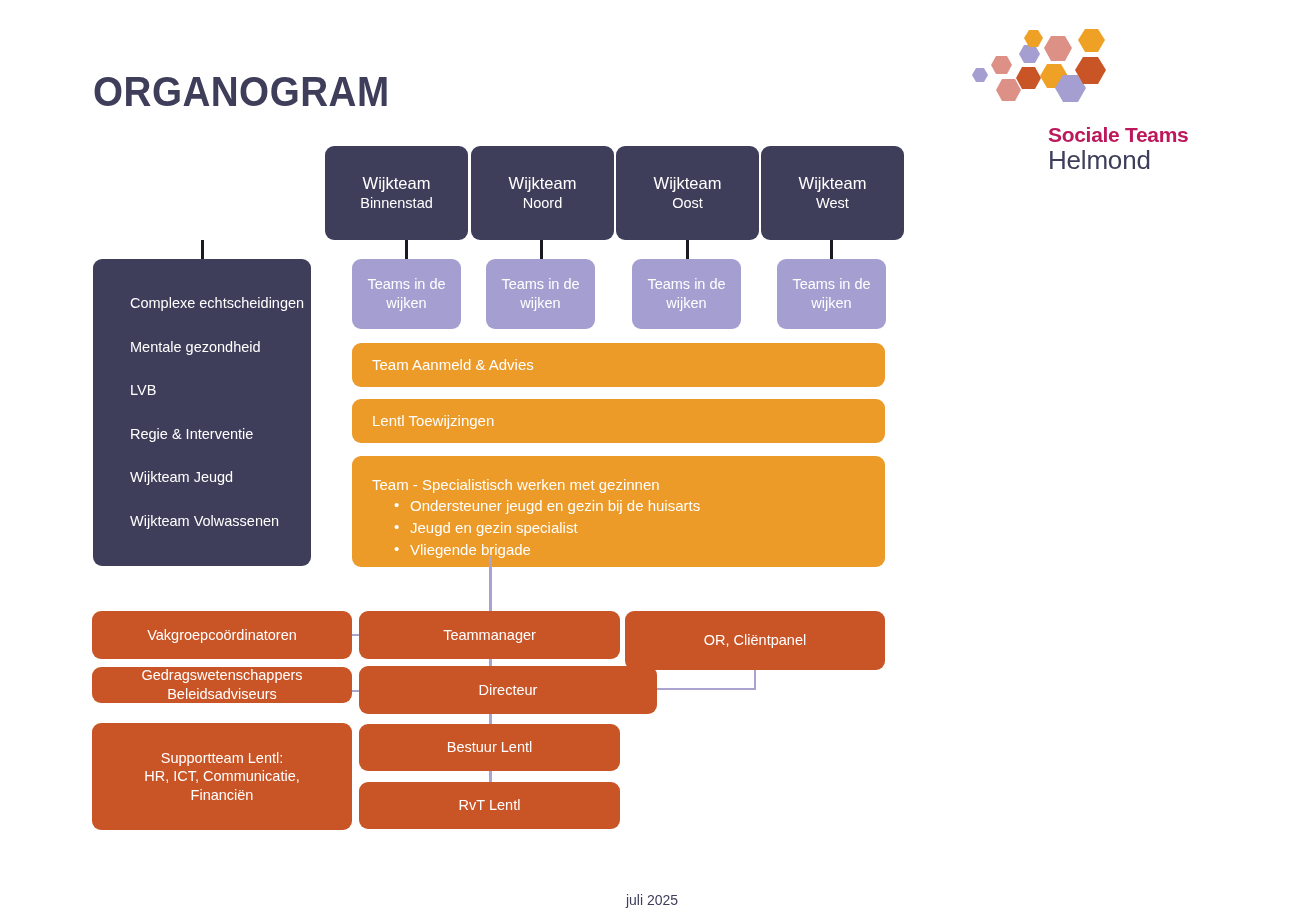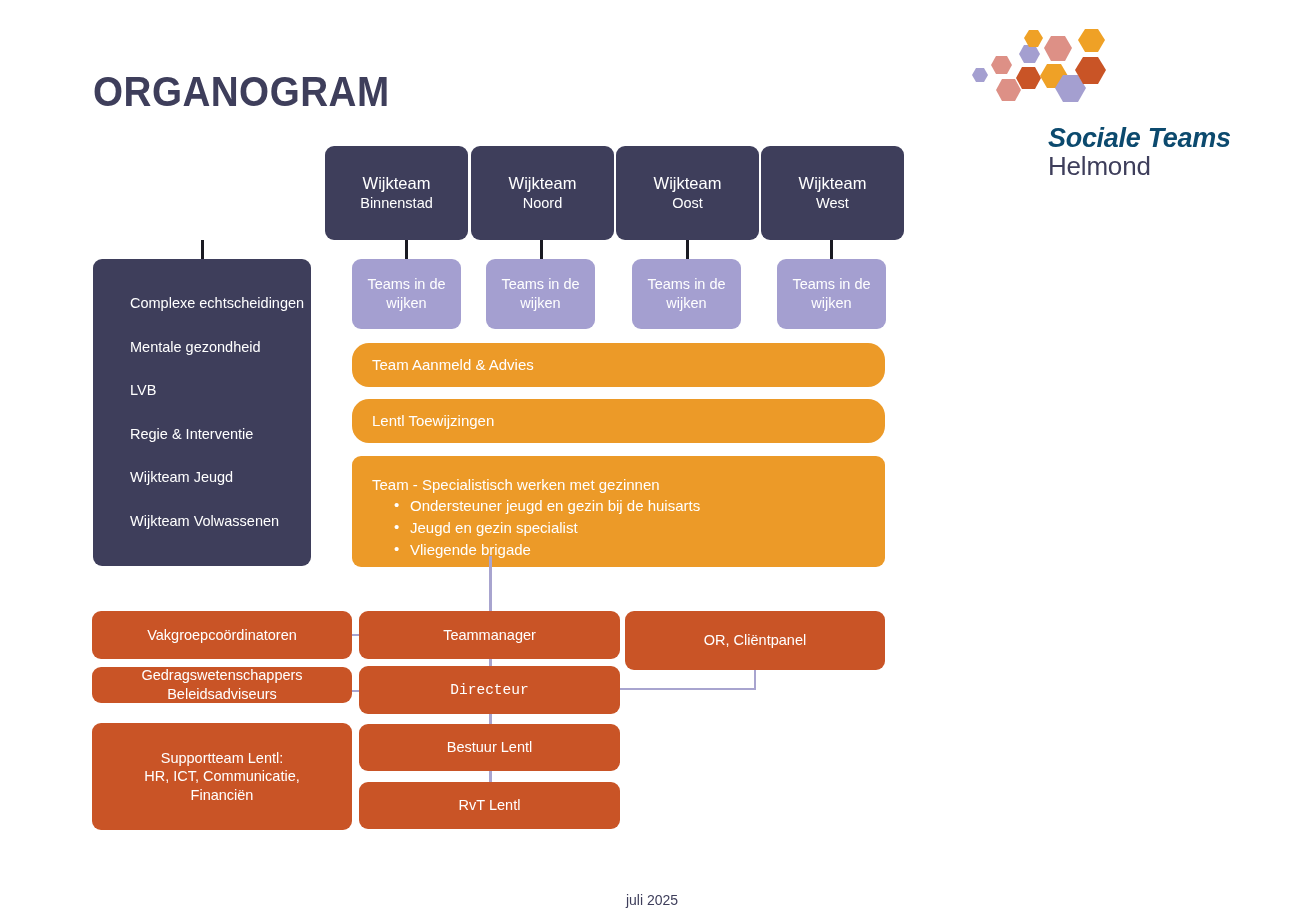--- a/index.html
+++ b/index.html
@@ -41,26 +41,25 @@
   }
   #logo-hexes { position: absolute; left: 0; top: 0; width: 160px; height: 95px; }
   #logo-text {
     position: absolute;
     left: 88px;
     top: 96px;
     width: 210px;
     text-align: left;
   }
   #logo-line1 {
-    font-size: 27px;
+    font-size: 21px;
     font-weight: 700;
-    color: #0c4a6e;
+    color: #be185d;
     letter-spacing: -0.3px;
     line-height: 1.05;
-    font-style: italic;
   }
   #logo-line2 {
     font-size: 26px;
     font-weight: 400;
     color: #3E3E5B;
     letter-spacing: -0.2px;
     line-height: 1.1;
   }
 
   
@@ -138,21 +137,20 @@
     left: 0;
     top: -1px;
     font-size: 15px;
   }
 
   
   .bar-left {
     justify-content: flex-start;
     padding-left: 20px;
     font-size: 15px;
-    border-radius: 17px;
   }
 
   
   #footer {
     position: absolute;
     left: 0;
     top: 892px;
     width: 1304px;
     text-align: center;
     font-size: 14px;
@@ -277,21 +275,21 @@
   </div>
   <div class="box rust" style="left:359px; top:611px; width:261px; height:48px;">
     <span class="box-sub">Teammanager</span>
   </div>
 
   <div class="box rust stack" style="left:92px; top:723px; width:260px; height:107px;">
     <span class="box-sub">Supportteam Lentl:</span>
     <span class="box-sub">HR, ICT, Communicatie,</span>
     <span class="box-sub">Financiën</span>
   </div>
-  <div class="box rust" style="left:359px; top:666px; width:261px; height:48px;font-family:Liberation Mono, monospace;">
+  <div class="box rust" style="left:359px; top:666px; width:298px; height:48px;">
     <span class="box-sub">Directeur</span>
   </div>
   <div class="box rust" style="left:359px; top:724px; width:261px; height:47px;">
     <span class="box-sub">Bestuur Lentl</span>
   </div>
   <div class="box rust" style="left:359px; top:782px; width:261px; height:47px;">
     <span class="box-sub">RvT Lentl</span>
   </div>
 
   <div class="box rust" style="left:625px; top:611px; width:260px; height:59px;">

